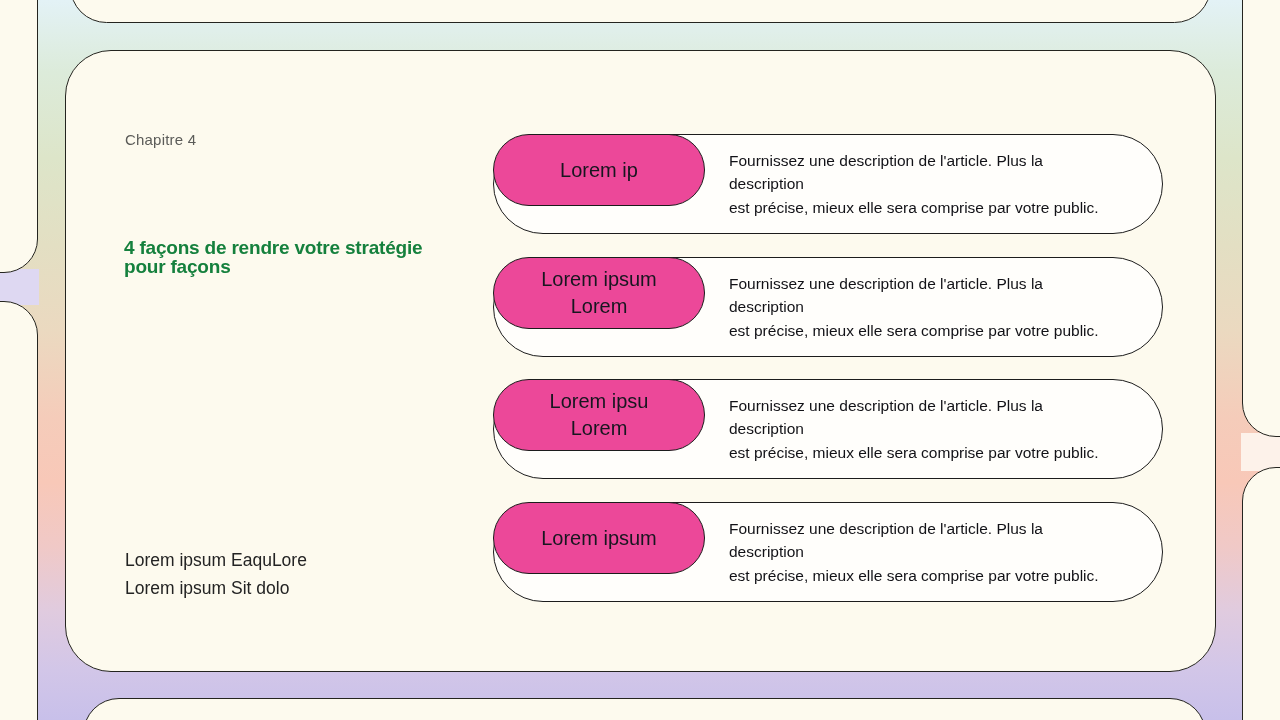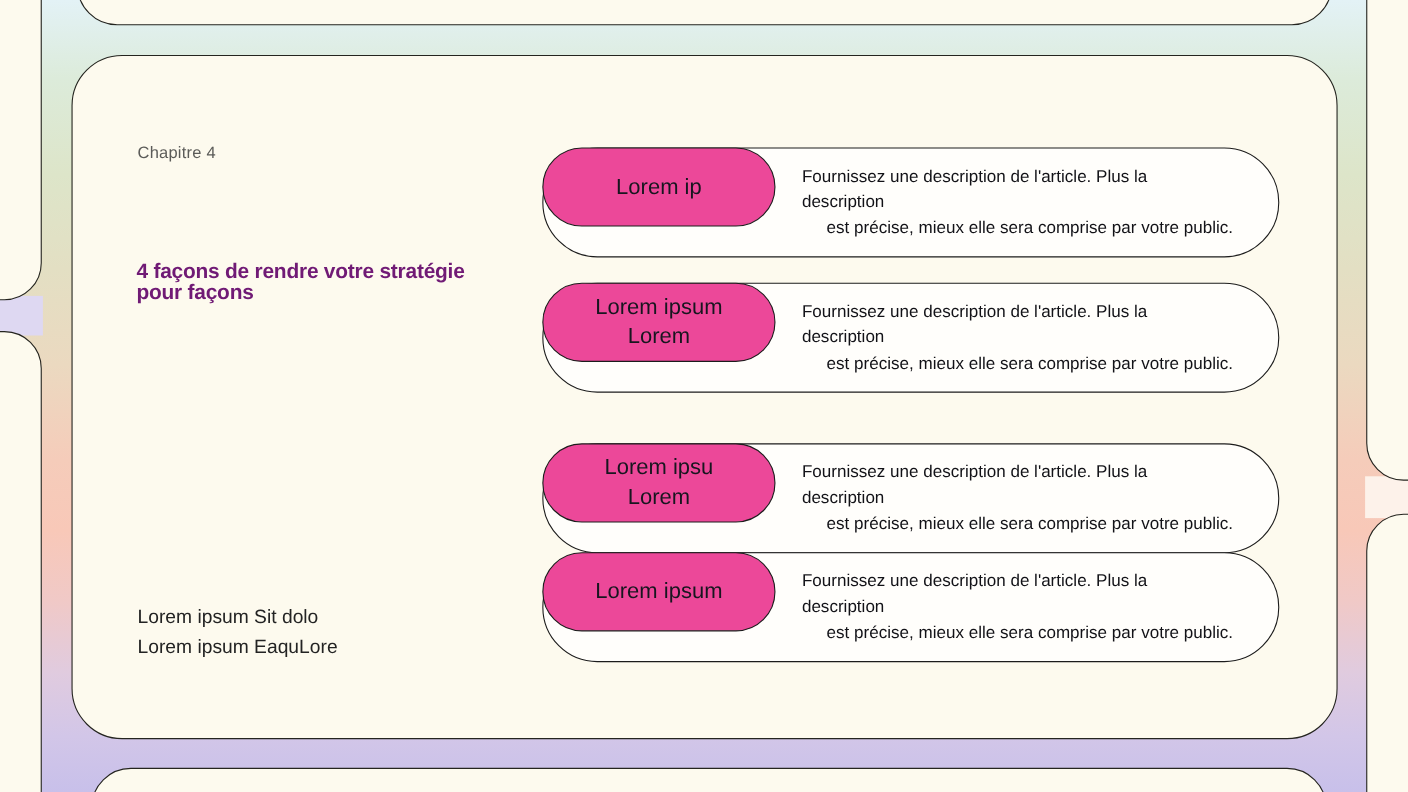--- a/index.html
+++ b/index.html
@@ -42,50 +42,50 @@
   .card.left-bottom  { left: -40px;  top: 301px; width: 78px;   height: 459px; border-radius: 34px; }
   .card.right-top    { left: 1242px; top: -40px; width: 78px;   height: 477px; border-radius: 34px; }
   .card.right-bottom { left: 1242px; top: 467px; width: 78px;   height: 293px; border-radius: 34px; }
 
   .chapter-label {
     position: absolute; left: 59px; top: 80px;
     font-size: 15px; color: #5b5b58; letter-spacing: 0.2px;
   }
   .slide-title {
     position: absolute; left: 58px; top: 188px;
-    font-size: 19px; font-weight: bold; color: #701a75;
+    font-size: 19px; font-weight: bold; color: #15803d;
     line-height: 18.5px; letter-spacing: -0.2px;
   }
   .slide-title span { display: block; }
   .footer-text {
     position: absolute; left: 59px; top: 495px;
     font-size: 17.5px; color: #232323; line-height: 28px;
   }
   .footer-text span { display: block; }
 
   .rows { position: absolute; left: 427px; top: 83px; width: 670px; height: 470px; }
   .row  { position: absolute; left: 0; width: 670px; height: 100px; }
-  .row.r0 { top: 0; } .row.r1 { top: 123px; } .row.r2 { top: 245px; margin-top: 24px; } .row.r3 { top: 368px; }
+  .row.r0 { top: 0; } .row.r1 { top: 123px; } .row.r2 { top: 245px; } .row.r3 { top: 368px; }
 
   .capsule {
     position: absolute; left: 0; top: 0; right: 0; bottom: 0;
     background: #fffefb; border: 1.5px solid #1c1c1c;
     border-radius: 50px; box-sizing: border-box;
   }
   .pill {
     position: absolute; left: 0; top: 0; width: 212px; height: 72px;
     background: #ec4899; border: 1.5px solid #1c1c1c;
     border-radius: 50px; box-sizing: border-box;
     display: flex; flex-direction: column; align-items: center; justify-content: center;
     font-size: 20px; line-height: 27px; color: #17161f; text-align: center;
   }
   .desc {
     position: absolute; left: 236px; top: 0; bottom: 0; width: 392px;
     display: flex; flex-direction: column; justify-content: center;
-    font-size: 15.5px; line-height: 23.5px; color: #121217; align-items: flex-end;
+    font-size: 15.5px; line-height: 23.5px; color: #121217;
   }
   .desc span { display: block; }
 </style>
 </head>
 <body>
 
 <div class="stage">
 
   <div class="notch-patch left"></div>
   <div class="notch-patch right"></div>
@@ -100,22 +100,22 @@
   <div class="card main">
 
     <div class="chapter-label">Chapitre 4</div>
 
     <div class="slide-title">
       <span>4 façons de rendre votre stratégie</span>
       <span>pour façons</span>
     </div>
 
     <div class="footer-text">
+      <span>Lorem ipsum EaquLore</span>
       <span>Lorem ipsum Sit dolo</span>
-      <span>Lorem ipsum EaquLore</span>
     </div>
 
     <div class="rows">
 
       <div class="row r0">
         <div class="capsule"></div>
         <div class="pill">
           <span>Lorem ip</span>
           <span></span>
         </div>

